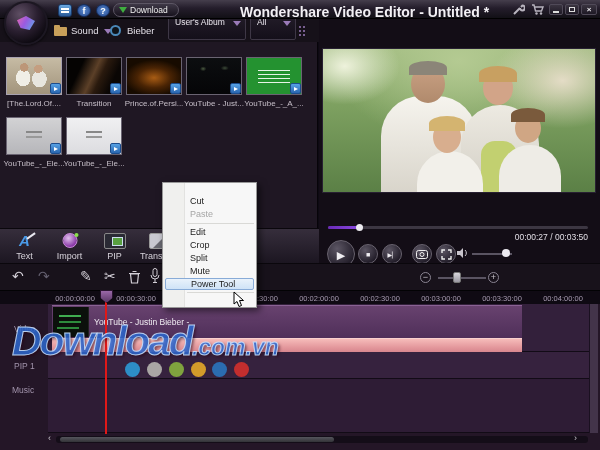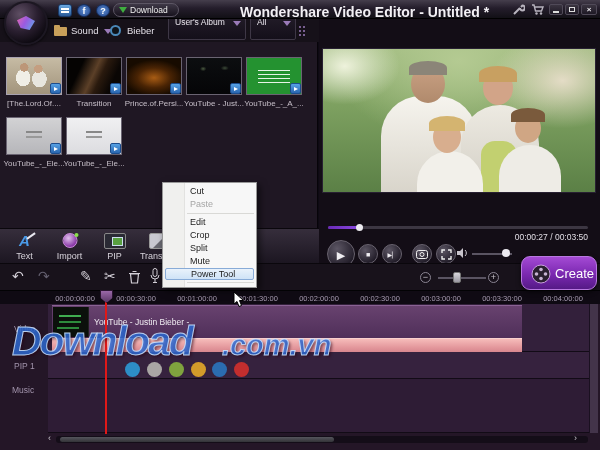--- a/index.html
+++ b/index.html
@@ -170,29 +170,29 @@
     background:#3fae4f; box-shadow:0 6px 0 #2d8a3c, -2px 12px 0 #2d8a3c; }
   .clip-label { position:absolute; left:42px; top:11px; color:#f0ecf2; font-size:8.5px; white-space:nowrap; }
   .pinkbar { left:52px; top:34px; width:470px; height:14px; border-top:1px solid #f8d0ce;
     background:linear-gradient(180deg,#f6bcba 0%,#e59a9e 60%,#d8868e 100%); }
   .pip-dot { top:58px; width:15px; height:15px; border-radius:50%; z-index:5; }
   .vstrip { left:589px; top:0; width:9px; height:129px; background:#43344a; border-left:1px solid #1a1020; }
   .watermark { left:12px; top:14px; z-index:15; white-space:nowrap; font-style:italic; font-weight:bold;
     color:rgba(45,108,215,0.82); -webkit-text-stroke:1px rgba(205,228,255,0.85);
     text-shadow:2px 2px 3px rgba(40,0,20,0.55); }
   .wm-main { font-size:41px; letter-spacing:-2px; }
-  .wm-suffix { font-size:29px;padding-left:30px; }
+  .wm-suffix { font-size:23px; }
   .hscroll-track { left:56px; top:132px; width:532px; height:7px; background:#140d18; border-radius:3px; }
   .hscroll-thumb { left:60px; top:133px; width:274px; height:5px; border-radius:3px;
     background:linear-gradient(#55555c,#333338); }
   .scroll-arrow { top:129px; color:#c8c4cc; font-size:9px; }
 
   
   .ctx-menu { left:162px; top:182px; width:95px; background:#f7f7f7; border:1px solid #979797;
-    box-shadow:3px 3px 7px rgba(0,0,0,.55); z-index:100; padding:2px 0; }
+    box-shadow:3px 3px 7px rgba(0,0,0,.55); z-index:100; padding:12px 0; }
   .ctx-menu::before { content:""; position:absolute; left:0; top:0; bottom:0; width:21px;
     background:#f0f0ee; border-right:1px solid #e2e2e0; }
   .ctx-item { position:relative; height:13px; line-height:13px; padding-left:27px;
     font-size:9px; color:#1c1c1c; white-space:nowrap; }
   .ctx-item.disabled { color:#a6a6a6; }
   .ctx-item.hl { margin:0 2px; padding-left:25px; height:12px; line-height:11px;
     background:linear-gradient(#e9f2fb,#cfe3f7); border:1px solid #88abd7; border-radius:2px; }
   .ctx-sep { height:1px; background:#d9d9d6; margin:2px 2px 2px 24px; }
   .cursor { left:233px; top:291px; z-index:110; }
 </style>
@@ -359,30 +359,20 @@
       <path d="M2.5 4 h8 l-1 9 h-6 z M1 3.5 h11 M4.5 1.5 h4" stroke="#d2ced6" fill="none" stroke-width="1.2"></path>
     </svg>
   <svg class="abs" style="left:150px;top:268px" width="10" height="16" viewBox="0 0 10 16">
       <rect x="3" y="0.5" width="4" height="8" rx="2" stroke="#d2ced6" fill="none"></rect>
       <path d="M1 7 a4 4 0 0 0 8 0 M5 11 v3 M3 14.5 h4" stroke="#d2ced6" fill="none"></path>
     </svg>
   <div class="abs zoom-circle" style="left:420px">−</div>
   <div class="abs zoom-track"></div>
   <div class="abs zoom-knob"></div>
   <div class="abs zoom-circle" style="left:488px">+</div>
-  <div class="abs create-btn">
-    <svg style="position:absolute;left:9px;top:7px" width="20" height="20" viewBox="0 0 20 20">
-        <circle cx="10" cy="10" r="9" fill="#2a2030" stroke="#c8a0dc"></circle>
-        <circle cx="10" cy="5.5" r="1.8" fill="#c8b4d4"></circle>
-        <circle cx="10" cy="14.5" r="1.8" fill="#c8b4d4"></circle>
-        <circle cx="5.5" cy="10" r="1.8" fill="#c8b4d4"></circle>
-        <circle cx="14.5" cy="10" r="1.8" fill="#c8b4d4"></circle>
-      </svg>
-    <span class="create-label">Create</span>
-  </div>
 
   <div class="abs ruler">
     <span style="left:75px">00:00:00:00</span>
     <span style="left:136px">00:00:30:00</span>
     <span style="left:197px">00:01:00:00</span>
     <span style="left:258px">00:01:30:00</span>
     <span style="left:319px">00:02:00:00</span>
     <span style="left:380px">00:02:30:00</span>
     <span style="left:441px">00:03:00:00</span>
     <span style="left:502px">00:03:30:00</span>

